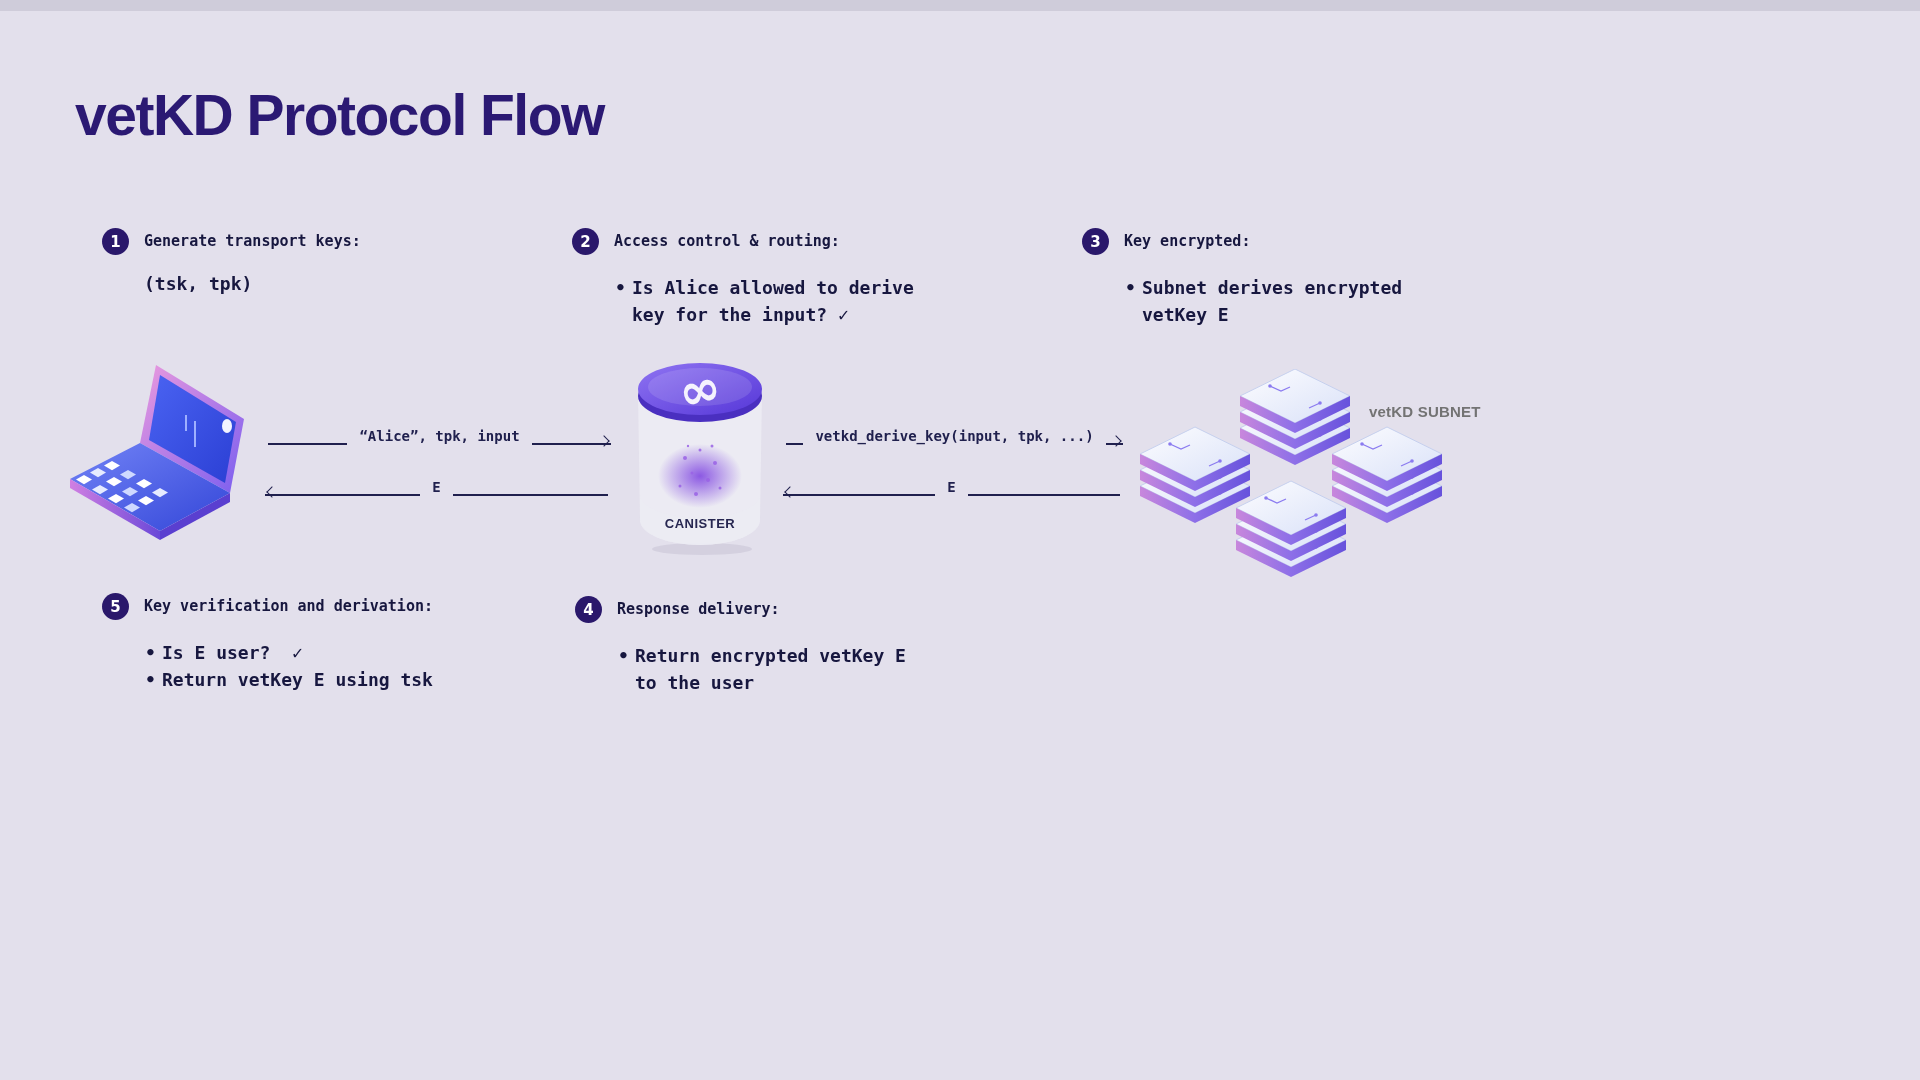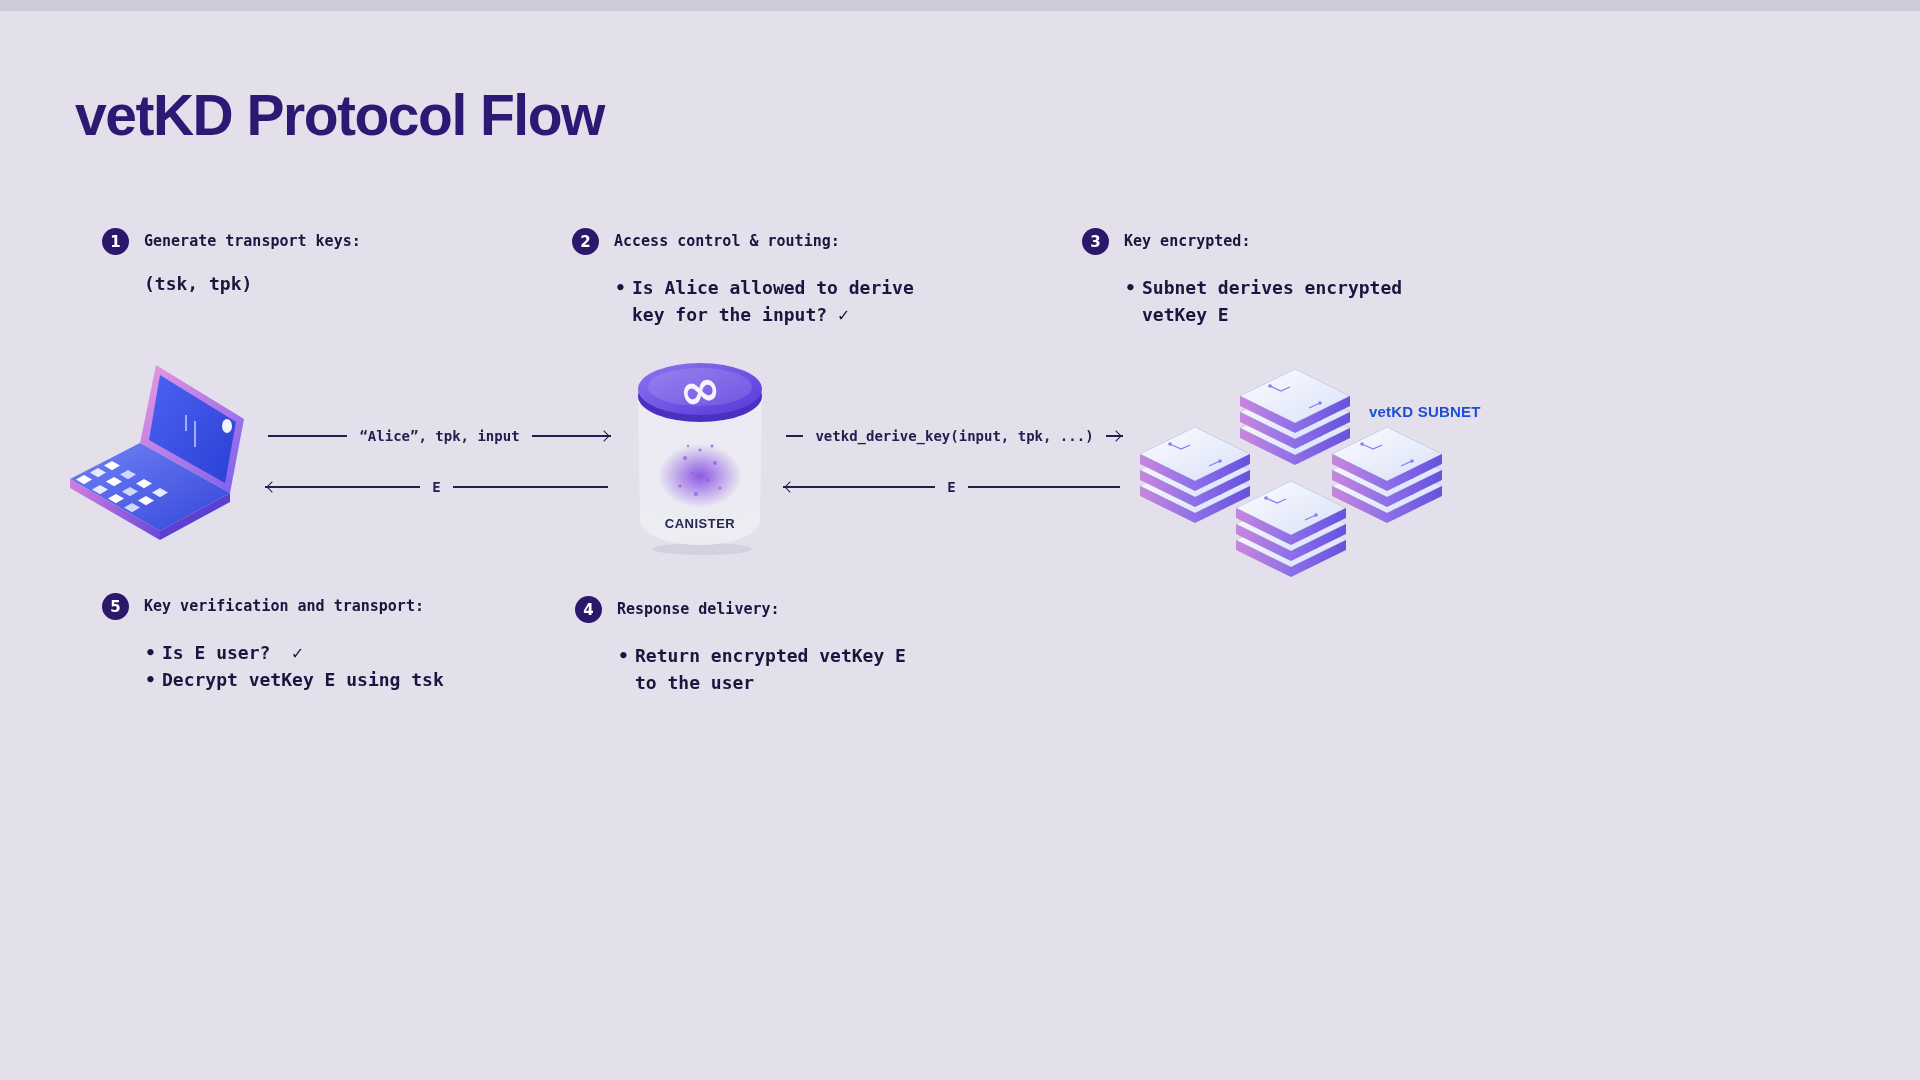--- a/index.html
+++ b/index.html
@@ -30,42 +30,42 @@
   }
   .step-heading{font-size:15px;font-weight:700;line-height:27px;white-space:nowrap}
   .step-note{margin-top:18px;font-size:18px;font-weight:700}
   .bullets{margin:19px 0 0;padding:0;list-style:none}
   .bullets li{
     position:relative;padding-left:18px;font-size:18px;font-weight:700;
     line-height:27px;white-space:pre-wrap;
   }
   .bullets li::before{content:"•";position:absolute;left:1px}
   
-  .arrow{position:absolute;display:flex;align-items:center;height:18px}
+  .arrow{position:absolute;display:flex;align-items:flex-end;height:18px}
   .seg{flex:1;height:1.6px;background:var(--ink)}
   .alabel{
     padding:0 12px;font-size:14px;font-weight:700;color:var(--ink);
     white-space:nowrap;line-height:18px;
   }
   .chev-r{
     width:8px;height:8px;border-top:1.6px solid var(--ink);
     border-right:1.6px solid var(--ink);transform:rotate(45deg);
     margin-left:-11px;flex:none;
   }
   .chev-l{
     width:8px;height:8px;border-bottom:1.6px solid var(--ink);
     border-left:1.6px solid var(--ink);transform:rotate(45deg);
     margin-right:-11px;flex:none;
   }
   
   .illus{position:absolute}
   .subnet-label{
     position:absolute;left:1369px;top:392px;
     font-family:"Liberation Sans","DejaVu Sans",sans-serif;
-    font-size:15px;font-weight:800;color:#1d4ed8;letter-spacing:.2px;
+    font-size:15px;font-weight:800;color:#737373;letter-spacing:.2px;
   }
 </style>
 </head>
 <body>
 
 <div class="canvas">
 
   <h1 class="title">vetKD Protocol Flow</h1>
 
   <div class="step" style="left:102px;top:217px">
@@ -100,24 +100,24 @@
         <li>Subnet derives encrypted vetKey E</li>
       </ul>
     </div>
   </div>
 
   <div class="step" style="left:102px;top:582px">
     <div class="badge">
         <span>5</span>
       </div>
     <div style="width:370px">
-      <div class="step-heading">Key verification and transport:</div>
+      <div class="step-heading">Key verification and derivation:</div>
       <ul class="bullets">
         <li>Is E user?  ✓</li>
-        <li>Decrypt vetKey E using tsk</li>
+        <li>Return vetKey E using tsk</li>
       </ul>
     </div>
   </div>
 
   <div class="step" style="left:575px;top:585px">
     <div class="badge">
         <span>4</span>
       </div>
     <div style="width:300px">
       <div class="step-heading">Response delivery:</div>

